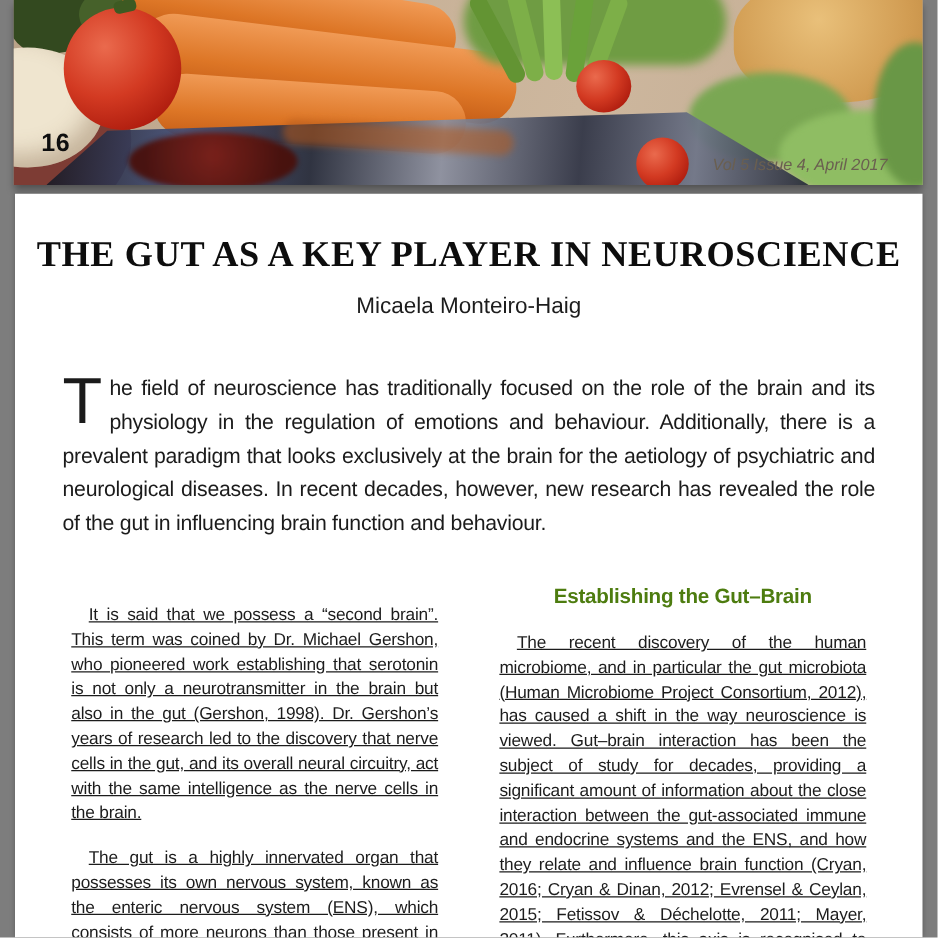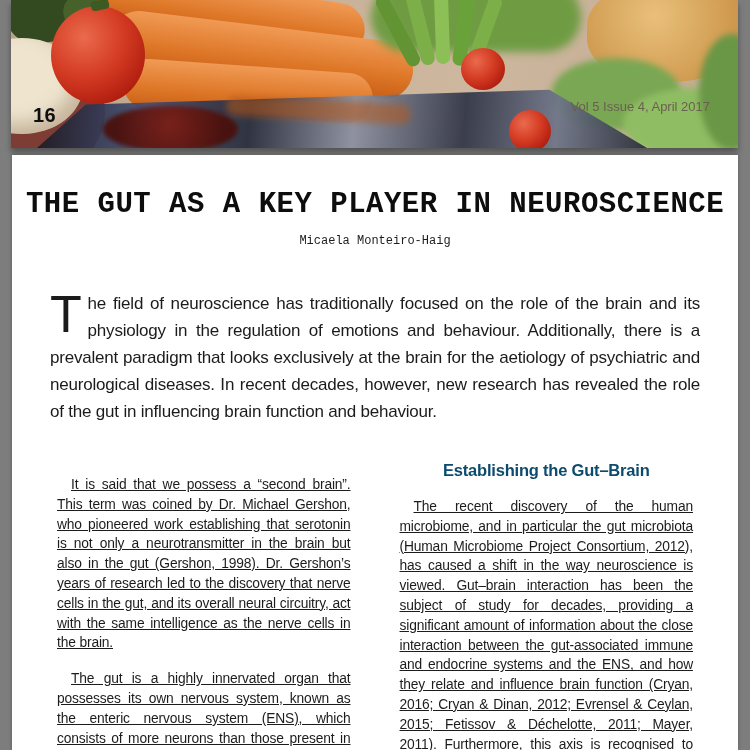--- a/index.html
+++ b/index.html
@@ -45,54 +45,54 @@
   .glass{left:26px;top:86px;width:610px;height:62px;
     clip-path:polygon(8% 30%,84% 6%,100% 100%,0% 100%);
     background:linear-gradient(95deg,#1a1820 0%,#43507a 18%,#23293a 35%,#8a8fa0 52%,#2e3345 70%,#6d7488 85%,#262b38 100%);
     opacity:.92;}
   .tomato-reflection{left:92px;top:106px;width:135px;height:46px;border-radius:50%;
     background:radial-gradient(circle at 50% 40%,#7e1c12,#4a0e08 75%);filter:blur(2px);opacity:.9;}
   .carrot-reflection{left:215px;top:100px;width:185px;height:20px;border-radius:10px;
     background:#b35a1f;opacity:.55;filter:blur(3px);transform:rotate(3deg);}
   .page-num{left:22px;top:104px;font-size:20px;font-weight:bold;color:#0e0e0e;letter-spacing:.5px;}
   .magazine{left:46px;top:111px;font-size:13px;color:#62625c;}
-  .issue{right:28px;top:99px;font-size:13px;color:#6a5f50;}
+  .issue{right:28px;top:124px;font-size:13px;color:#6a5f50;font-style:italic;}
   
   .sheet{
     position:absolute;left:12px;top:155px;width:726px;height:595px;
     background:#ffffff;overflow:hidden;box-shadow:0 0 4px rgba(0,0,0,.25);
   }
   .title{
     margin-top:33px;text-align:center;
-    font-family:Liberation Mono, monospace;
+    font-family:Liberation Serif, serif;
     font-weight:bold;font-size:29px;letter-spacing:.5px;color:#0d0d0d;
   }
   .author{
     text-align:center;margin-top:13px;
-    font-family:Liberation Mono, monospace;
-    font-size:12px;color:#1d1d1d;
+    font-family:Liberation Sans, sans-serif;
+    font-size:18px;color:#1d1d1d;
   }
   .lede{
     width:650px;margin:42px auto 0;
     font-size:17px;line-height:27px;letter-spacing:-0.2px;
     text-align:justify;color:#1b1b1b;
   }
   .dropcap{
     float:left;font-size:52px;line-height:44px;
     padding:2px 6px 0 0;color:#1b1b1b;
   }
   .columns{display:flex;gap:17px;padding:0 29px;margin-top:34px;}
   .col{
     width:326px;font-size:13.8px;line-height:19.8px;letter-spacing:-0.15px;
     text-align:justify;color:#1c1c1c;
   }
   .col p{margin:16px;text-indent:14px;text-decoration:underline;}
   .section-heading{
     text-align:center;font-weight:bold;font-size:16.5px;line-height:22px;
-    color:#0c4a6e;margin-bottom:9px;letter-spacing:-0.2px;
+    color:#4d7c0f;margin-bottom:9px;letter-spacing:-0.2px;
   }
 </style>
 </head>
 <body>
 
 <div class="photo">
   <div class="courgette"></div>
   <div class="courgette2"></div>
   <div class="bowl-outer"></div>
   <div class="bowl-inner"></div>

